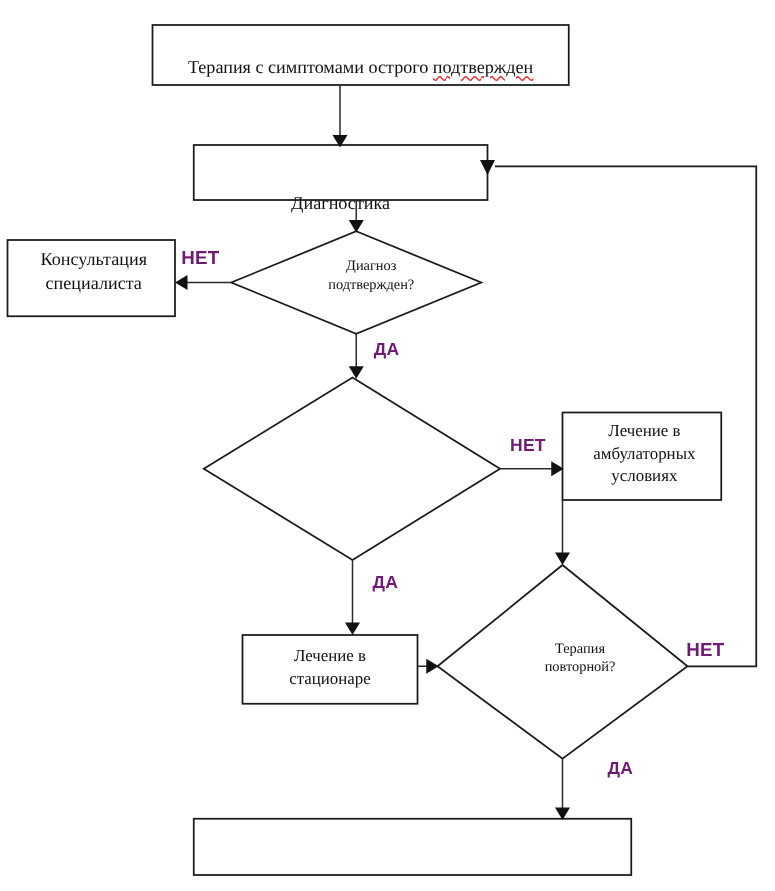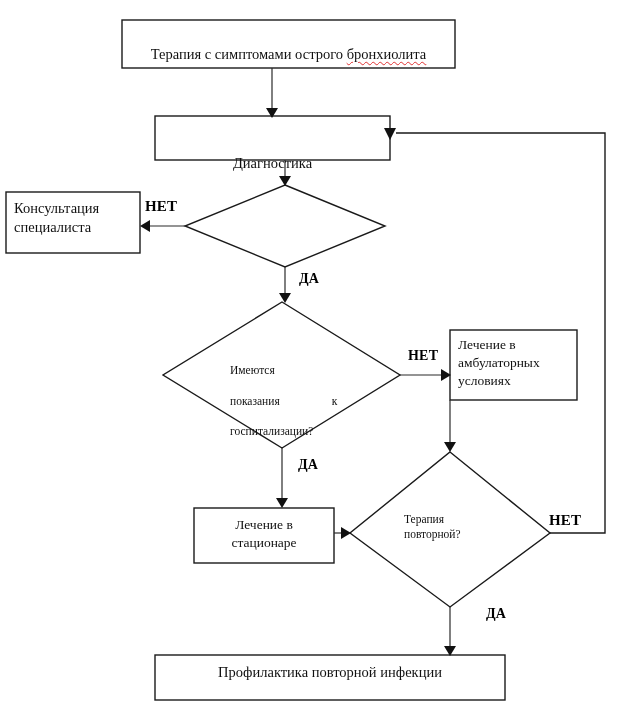--- a/index.html
+++ b/index.html
@@ -51,27 +51,27 @@
     font-family: "Liberation Serif", "DejaVu Serif", serif;
     color: #111111;
     line-height: 1.32;
     white-space: pre-line;
     pointer-events: none;
   }
   .box-text-center {
     text-align: center;
   }
   .box-text-left {
-    text-align: left;
+    text-align: center;
   }
   .branch-label {
     position: absolute;
-    font-family: Liberation Serif, serif;
+    font-family: Liberation Sans, sans-serif;
     font-weight: bold;
-    color: #000000;
+    color: #701a75;
     letter-spacing: 0.2px;
   }
   .spell-error {
     text-decoration: underline;
     text-decoration-style: wavy;
     text-decoration-color: #e03232;
     text-decoration-thickness: 1px;
     text-underline-offset: 2px;
   }
   .just-gap {
@@ -130,46 +130,42 @@
 
     <path class="conn-line" d="M 550,533 L 605,533 L 605,133 L 396,133"></path>
     <polygon class="arrow-head" points="384,128 396,128 390,140"></polygon>
 
     <line class="conn-line-thin" x1="450" y1="607" x2="450" y2="648"></line>
     <polygon class="arrow-head" points="444,646 456,646 450,656"></polygon>
 
   </svg>
 
   <div class="node-text box-text-center" style="left:132px; top:26px; width:313px; font-size:14.5px;">
-    <span>Терапия с симптомами острого </span><span class="spell-error">бронхиолита</span>
+    <span>Терапия с симптомами острого </span><span class="spell-error">подтвержден</span>
   </div>
 
   <div class="node-text box-text-center" style="left:160px; top:124px; width:225px; font-size:14.5px;margin-top:30px;">Диагностика</div>
 
+  <div class="node-text box-text-left" style="left:237px; top:206px; width:120px; font-size:11.5px;">Диагноз
+подтвержден?</div>
 
   <div class="node-text box-text-left" style="left:14px; top:199px; width:122px; font-size:14.5px;">Консультация
 специалиста</div>
 
-  <div class="node-text box-text-left" style="left:230px; top:348px; width:150px; font-size:11.5px;">
-    <span>Имеются</span><br>
-    <span>показания</span><span class="just-gap"></span><span>к</span><br>
-    <span>госпитализации?</span>
-  </div>
 
   <div class="node-text box-text-left" style="left:458px; top:336px; width:115px; font-size:13.5px;">Лечение в
 амбулаторных
 условиях</div>
 
   <div class="node-text box-text-center" style="left:199px; top:516px; width:130px; font-size:13.5px;">Лечение в
 стационаре</div>
 
   <div class="node-text box-text-left" style="left:404px; top:512px; width:120px; font-size:11.5px;">Терапия
 повторной?</div>
 
-  <div class="node-text box-text-center" style="left:160px; top:663px; width:340px; font-size:14.5px;">Профилактика повторной инфекции</div>
 
   <div class="branch-label" style="left:145px; top:198px; font-size:15px;">НЕТ</div>
 
   <div class="branch-label" style="left:299px; top:271px; font-size:14px;">ДА</div>
 
   <div class="branch-label" style="left:408px; top:348px; font-size:14px;">НЕТ</div>
 
   <div class="branch-label" style="left:298px; top:457px; font-size:14px;">ДА</div>
 
   <div class="branch-label" style="left:549px; top:512px; font-size:15px;">НЕТ</div>

